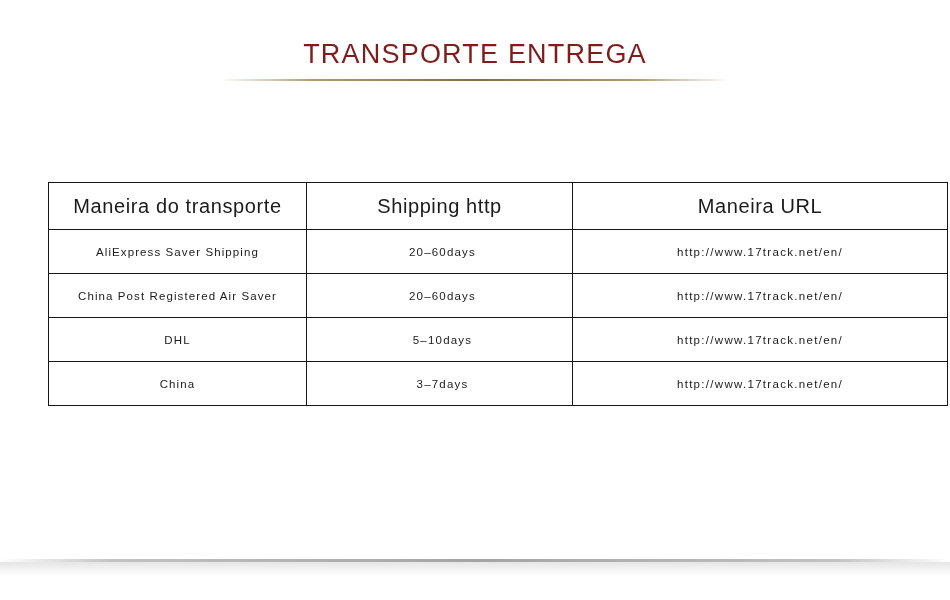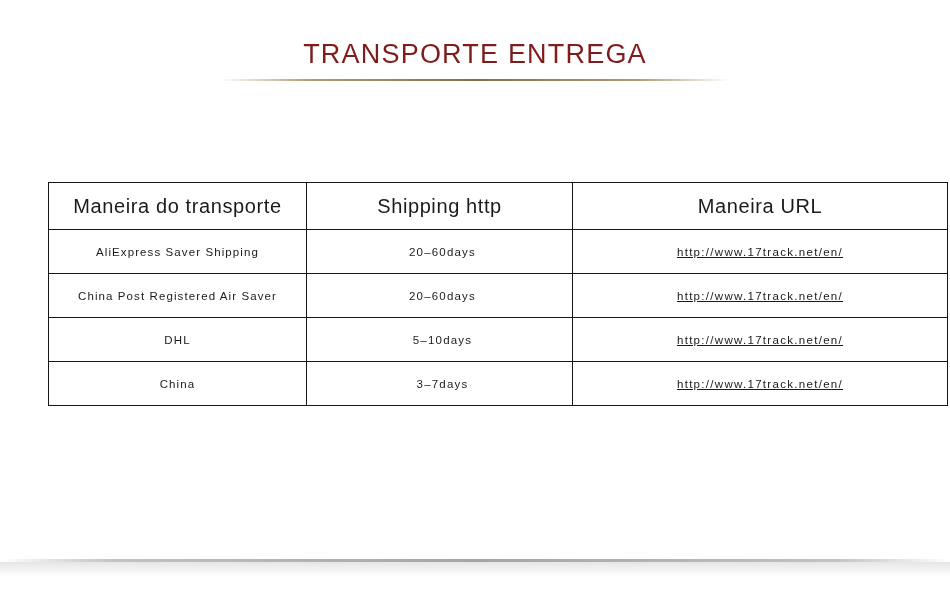--- a/index.html
+++ b/index.html
@@ -91,21 +91,20 @@
     text-align: center;
   }
   table.shipping tbody td.time {
     font-size: 11.5px;
     letter-spacing: 1.2px;
     padding-left: 12px;
   }
   table.shipping tbody td.url {
     font-size: 11.5px;
     letter-spacing: 1.3px;
-    text-decoration: underline;
   }
 
   
   .bottom-shadow {
     position: absolute;
     left: 0;
     bottom: 38px;
     width: 950px;
     height: 3px;
     background: linear-gradient(to right,

